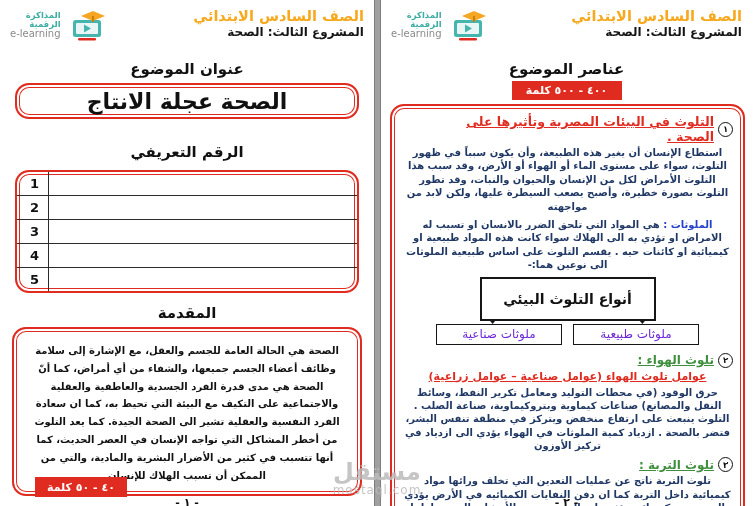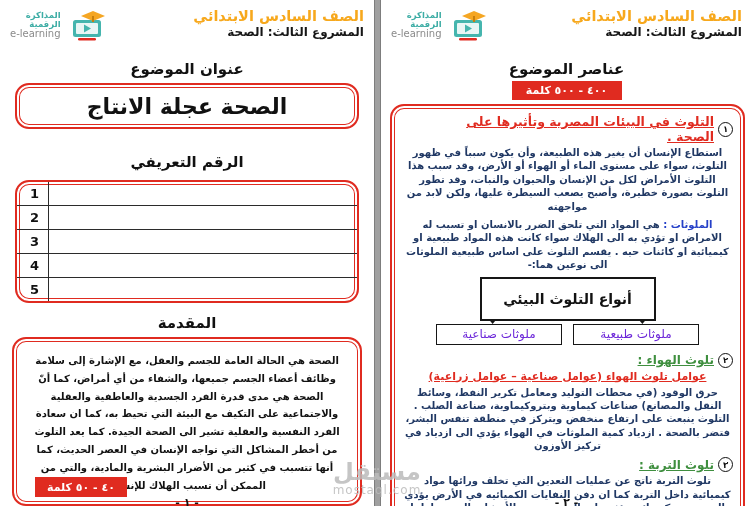--- a/index.html
+++ b/index.html
@@ -27,21 +27,21 @@
   .t15{font-size:15px;}
 
   
   .redbox{
     border:2px solid #e02b20;border-radius:14px;
     box-shadow:inset 0 0 0 2px #ffffff,inset 0 0 0 3px #e02b20;
     box-sizing:border-box;background:#fff;
   }
 
   
-  .title-box{margin:5px 15px 0 15px;height:46px;display:flex;align-items:center;justify-content:center;
+  .title-box{margin:5px 15px 0 15px;height:36px;display:flex;align-items:center;justify-content:center;
     font-size:22px;font-weight:bold;color:#111;direction:rtl;}
   .id-table{margin:9px 15px 0 15px;overflow:hidden;}
   .id-row{display:flex;height:23px;direction:ltr;border-bottom:1.2px solid #2b2b2b;align-items:stretch;}
   .id-row:last-child{border-bottom:none;}
   .id-num{width:32px;display:flex;align-items:center;padding-left:13px;font-size:13px;font-weight:bold;color:#111;
     border-right:1.2px solid #2b2b2b;box-sizing:border-box;}
   .id-blank{flex:1;}
   .intro-box{margin:5px 12px 0 12px;padding:13px 12px 10px 12px;direction:rtl;text-align:center;
     font-size:10px;font-weight:bold;color:#111;line-height:1.78;}
   .badge{position:absolute;background:#e02b20;color:#fff;font-weight:bold;font-size:11px;

